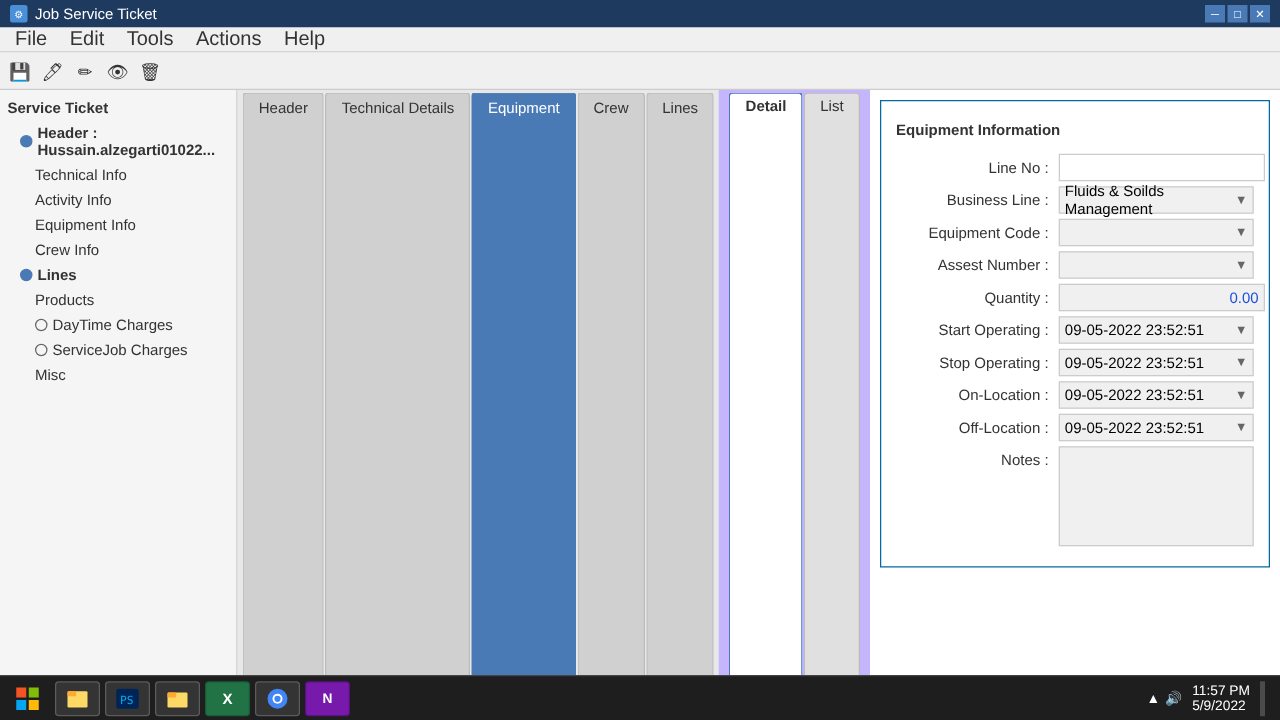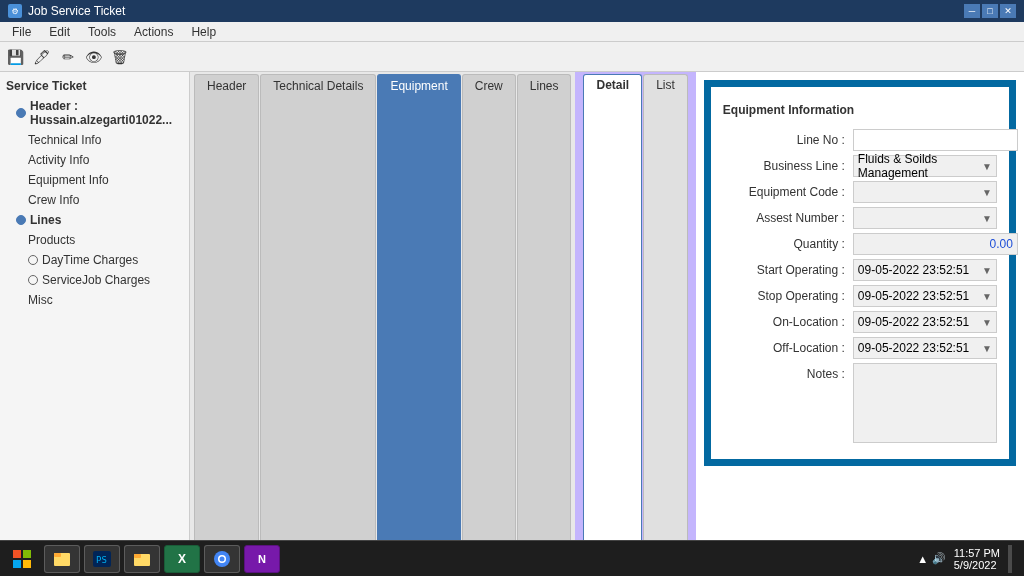--- a/index.html
+++ b/index.html
@@ -7,21 +7,21 @@
 
     
     .title-bar { background: #1e3a5f; color: white; height: 22px; display: flex; align-items: center; padding: 0 8px; font-size: 12px; justify-content: space-between; }
     .title-bar-left { display: flex; align-items: center; gap: 6px; }
     .title-bar-icon { width: 14px; height: 14px; background: #4a90d9; border-radius: 2px; display: flex; align-items: center; justify-content: center; font-size: 8px; color: white; }
     .title-bar-controls { display: flex; gap: 2px; }
     .title-bar-btn { width: 16px; height: 14px; background: #4a7ab5; border: none; color: white; font-size: 9px; cursor: pointer; display: flex; align-items: center; justify-content: center; }
 
     
     .menu-bar { background: #f0f0f0; height: 20px; display: flex; align-items: center; padding: 0 4px; border-bottom: 1px solid #ccc; gap: 2px; }
-    .menu-item { padding: 2px 8px; font-size: 12px; cursor: pointer; color: #333; }
+    .menu-item { padding: 2px 8px; font-size: 16px; cursor: pointer; color: #333; }
 
     
     .toolbar { background: #f0f0f0; height: 30px; display: flex; align-items: center; padding: 2px 4px; border-bottom: 1px solid #ccc; gap: 2px; }
     .toolbar-btn { width: 24px; height: 24px; background: transparent; border: 1px solid transparent; cursor: pointer; display: flex; align-items: center; justify-content: center; font-size: 14px; color: #333; }
 
     
     .main-layout { display: flex; height: calc(576px - 72px); }
 
     
     .sidebar { width: 190px; background: #f5f5f5; border-right: 1px solid #ccc; overflow-y: auto; padding: 4px 0; }
@@ -43,21 +43,21 @@
     
     .sub-tab-bar { display: flex; background: #c4b5fd; border-bottom: 2px solid #4a7ab5; padding: 2px 8px 0; gap: 1px; }
     .sub-tab { padding: 3px 12px; background: #e0e0e0; border: 1px solid #bbb; border-bottom: none; cursor: pointer; font-size: 12px; color: #333; border-radius: 3px 3px 0 0; }
     .sub-tab.active { background: white; border-color: #4a7ab5; color: #333; font-weight: bold; }
 
     
     .form-area { flex: 1; background: white; overflow-y: auto; padding: 8px; }
     .form-section-title { font-size: 12px; font-weight: bold; color: #333; margin-bottom: 8px; padding: 4px 0; }
 
     
-    .equipment-form { border: 7px solid #0369a1; padding: 12px; background: white; max-width: 560px; }
+    .equipment-form { border: 1px solid #0369a1; padding: 12px; background: white; max-width: 560px; }
     .form-row { display: flex; align-items: center; margin-bottom: 4px; }
     .form-label { width: 130px; text-align: right; padding-right: 8px; color: #333; font-size: 12px; flex-shrink: 0; }
     .form-input { flex: 1; height: 22px; border: 1px solid #ccc; background: #f0f0f0; padding: 2px 4px; font-size: 12px; color: #1d4ed8; }
     .form-input.white { background: white; }
     .form-select { flex: 1; height: 22px; border: 1px solid #ccc; background: #f0f0f0; padding: 4px 4px; font-size: 12px; display: flex; align-items: center; justify-content: space-between; cursor: pointer; }
     .form-select-arrow { font-size: 10px; color: #666; }
     .form-input.number { text-align: right; }
     .notes-area { flex: 1; height: 80px; border: 1px solid #ccc; background: #f0f0f0; padding: 4px; font-size: 12px; resize: none; }
 
     

